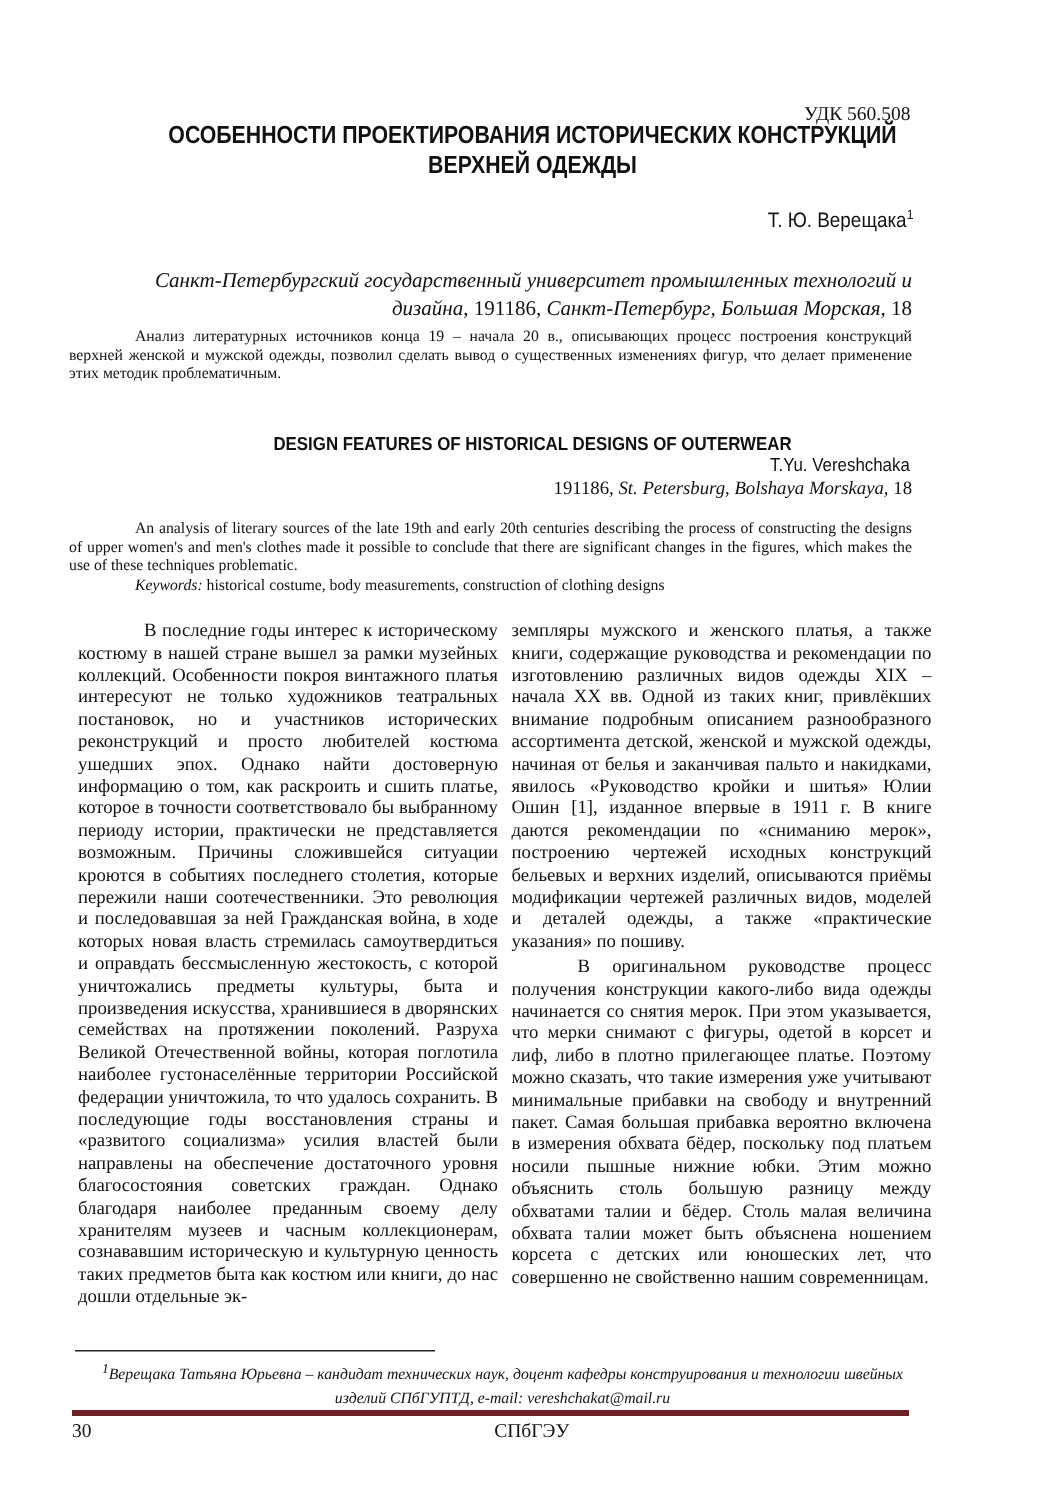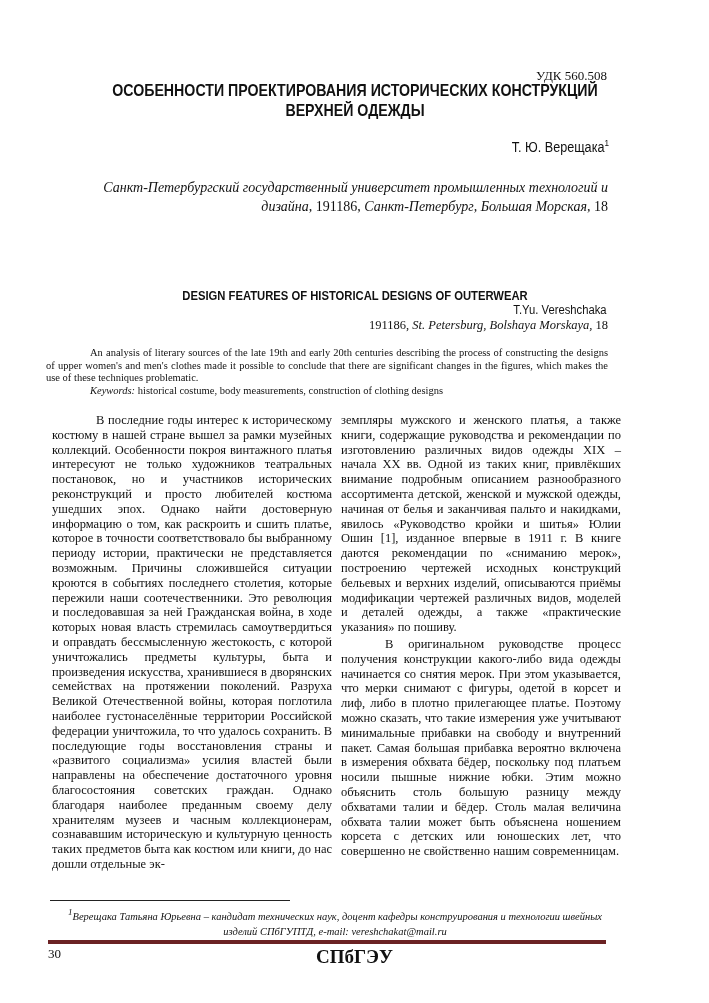--- a/index.html
+++ b/index.html
@@ -26,31 +26,32 @@
   .aff-en { top: 318px; left: 60px; width: 548px; text-align: right; font-size: 12.5px; line-height: 15px; }
   .abs-en { top: 347px; left: 46px; width: 562px; font-size: 10.5px; line-height: 12.6px; text-align: justify; }
   .col { top: 411px; width: 284px; font-size: 12.5px; line-height: 14.8px; text-align: justify; hyphens: manual; }
   .col.left { left: 50px; }
   .col.right { left: 339px; }
   .col p { margin: 2px; }
   .fn-rule { top: 900px; left: 50px; width: 240px; height: 0; border-top: 1px solid #222; }
   .fn { top: 905px; left: 54px; width: 562px; font-size: 10.5px; line-height: 15px; font-style: italic; text-align: center; }
   .footer-bar { top: 940px; left: 48px; width: 558px; height: 4px; background: #6b2224; }
   .page-num { top: 946px; left: 48px; font-size: 13px; }
-  .journal { top: 946px; left: 0; width: 709px; text-align: center; font-size: 19px; font-weight: bold; }
+  .journal { top: 946px; left: 0; width: 709px; text-align: center; font-size: 13px; font-weight: normal; }
 </style>
 </head>
 <body>
 
 <div class="abs udk">УДК 560.508</div>
 <div class="abs title">ОСОБЕННОСТИ ПРОЕКТИРОВАНИЯ ИСТОРИЧЕСКИХ КОНСТРУКЦИЙ ВЕРХНЕЙ ОДЕЖДЫ</div>
 <div class="abs author-ru"><span>Т. Ю. Верещака</span><sup>1</sup></div>
 <div class="abs aff-ru"><i>Санкт-Петербургский государственный университет промышленных технологий и дизайна</i><span>, 191186, </span><i>Санкт-Петербург, Большая Морская</i><span>, 18</span></div>
 
 <div class="abs abs-ru">
+  <div class="indent">Анализ литературных источников конца 19 – начала 20 в., описывающих процесс построения конструкций верхней женской и мужской одежды, позволил сделать вывод о существенных изменениях фигур, что делает применение этих методик проблематичным.</div>
 </div>
 
 <div class="abs title-en">DESIGN FEATURES OF HISTORICAL DESIGNS OF OUTERWEAR</div>
 <div class="abs author-en">T.Yu. Vereshchaka</div>
 <div class="abs aff-en">
   <div><span>191186, </span><i>St. Petersburg, Bolshaya Morskaya,</i><span> 18</span></div>
 </div>
 <div class="abs abs-en">
   <div class="indent">An analysis of literary sources of the late 19th and early 20th centuries describing the process of constructing the designs of upper women's and men's clothes made it possible to conclude that there are significant changes in the figures, which makes the use of these techniques problematic.</div>
   <div class="indent"><span class="kw">Keywords:</span><span> historical costume, body measurements, construction of clothing designs</span></div>

